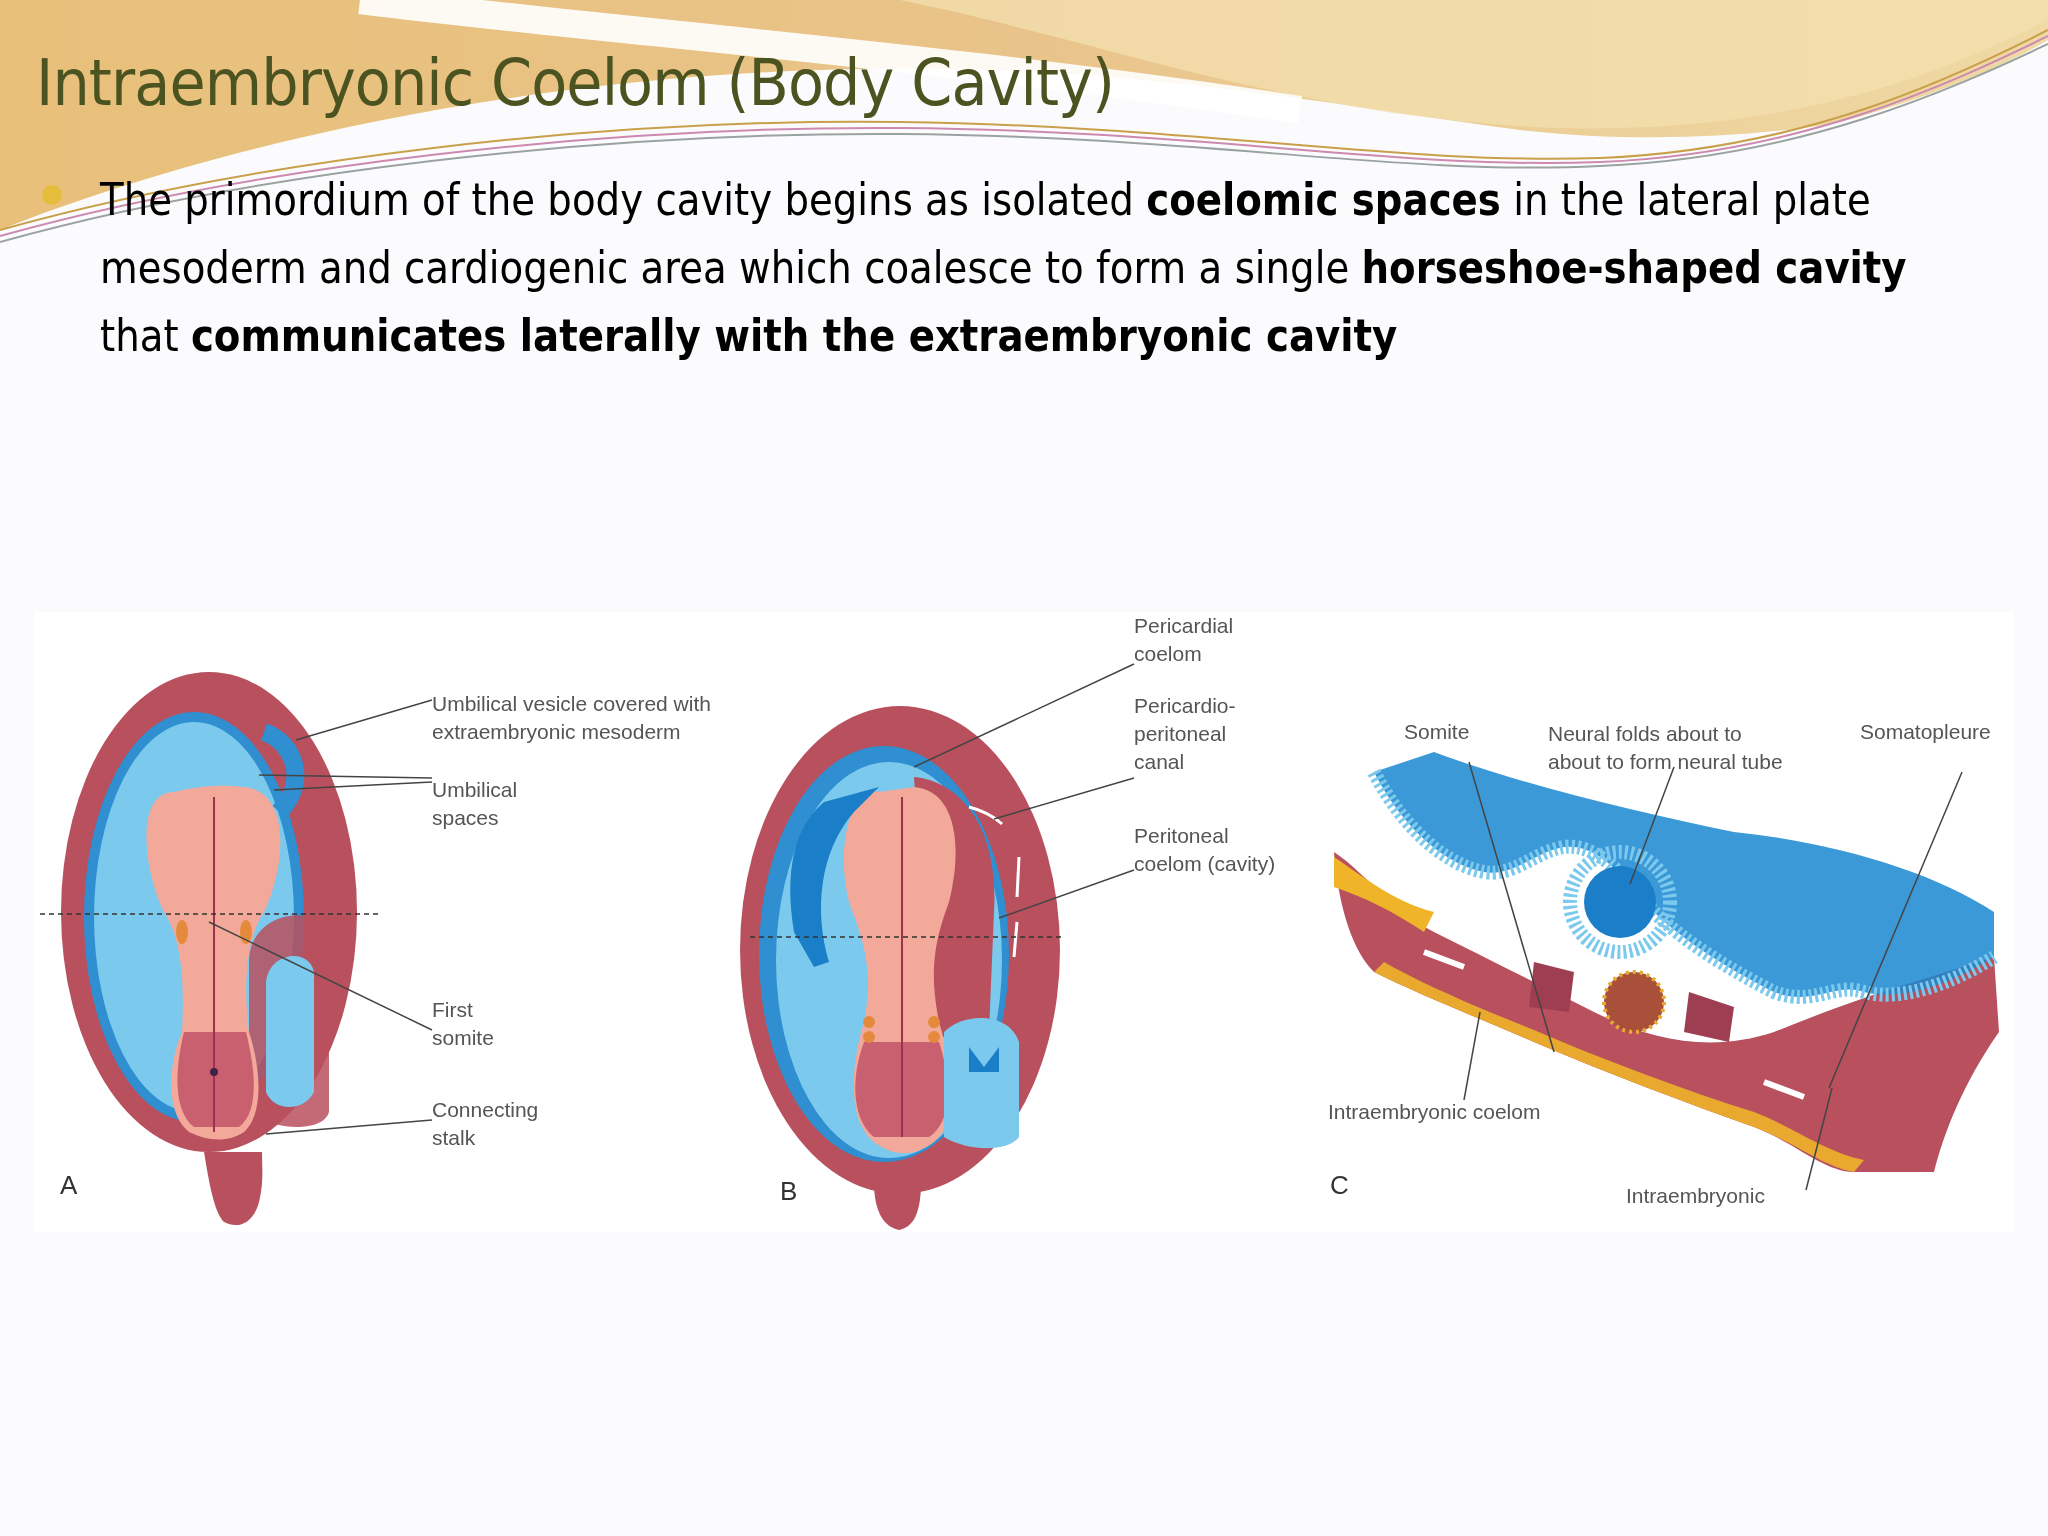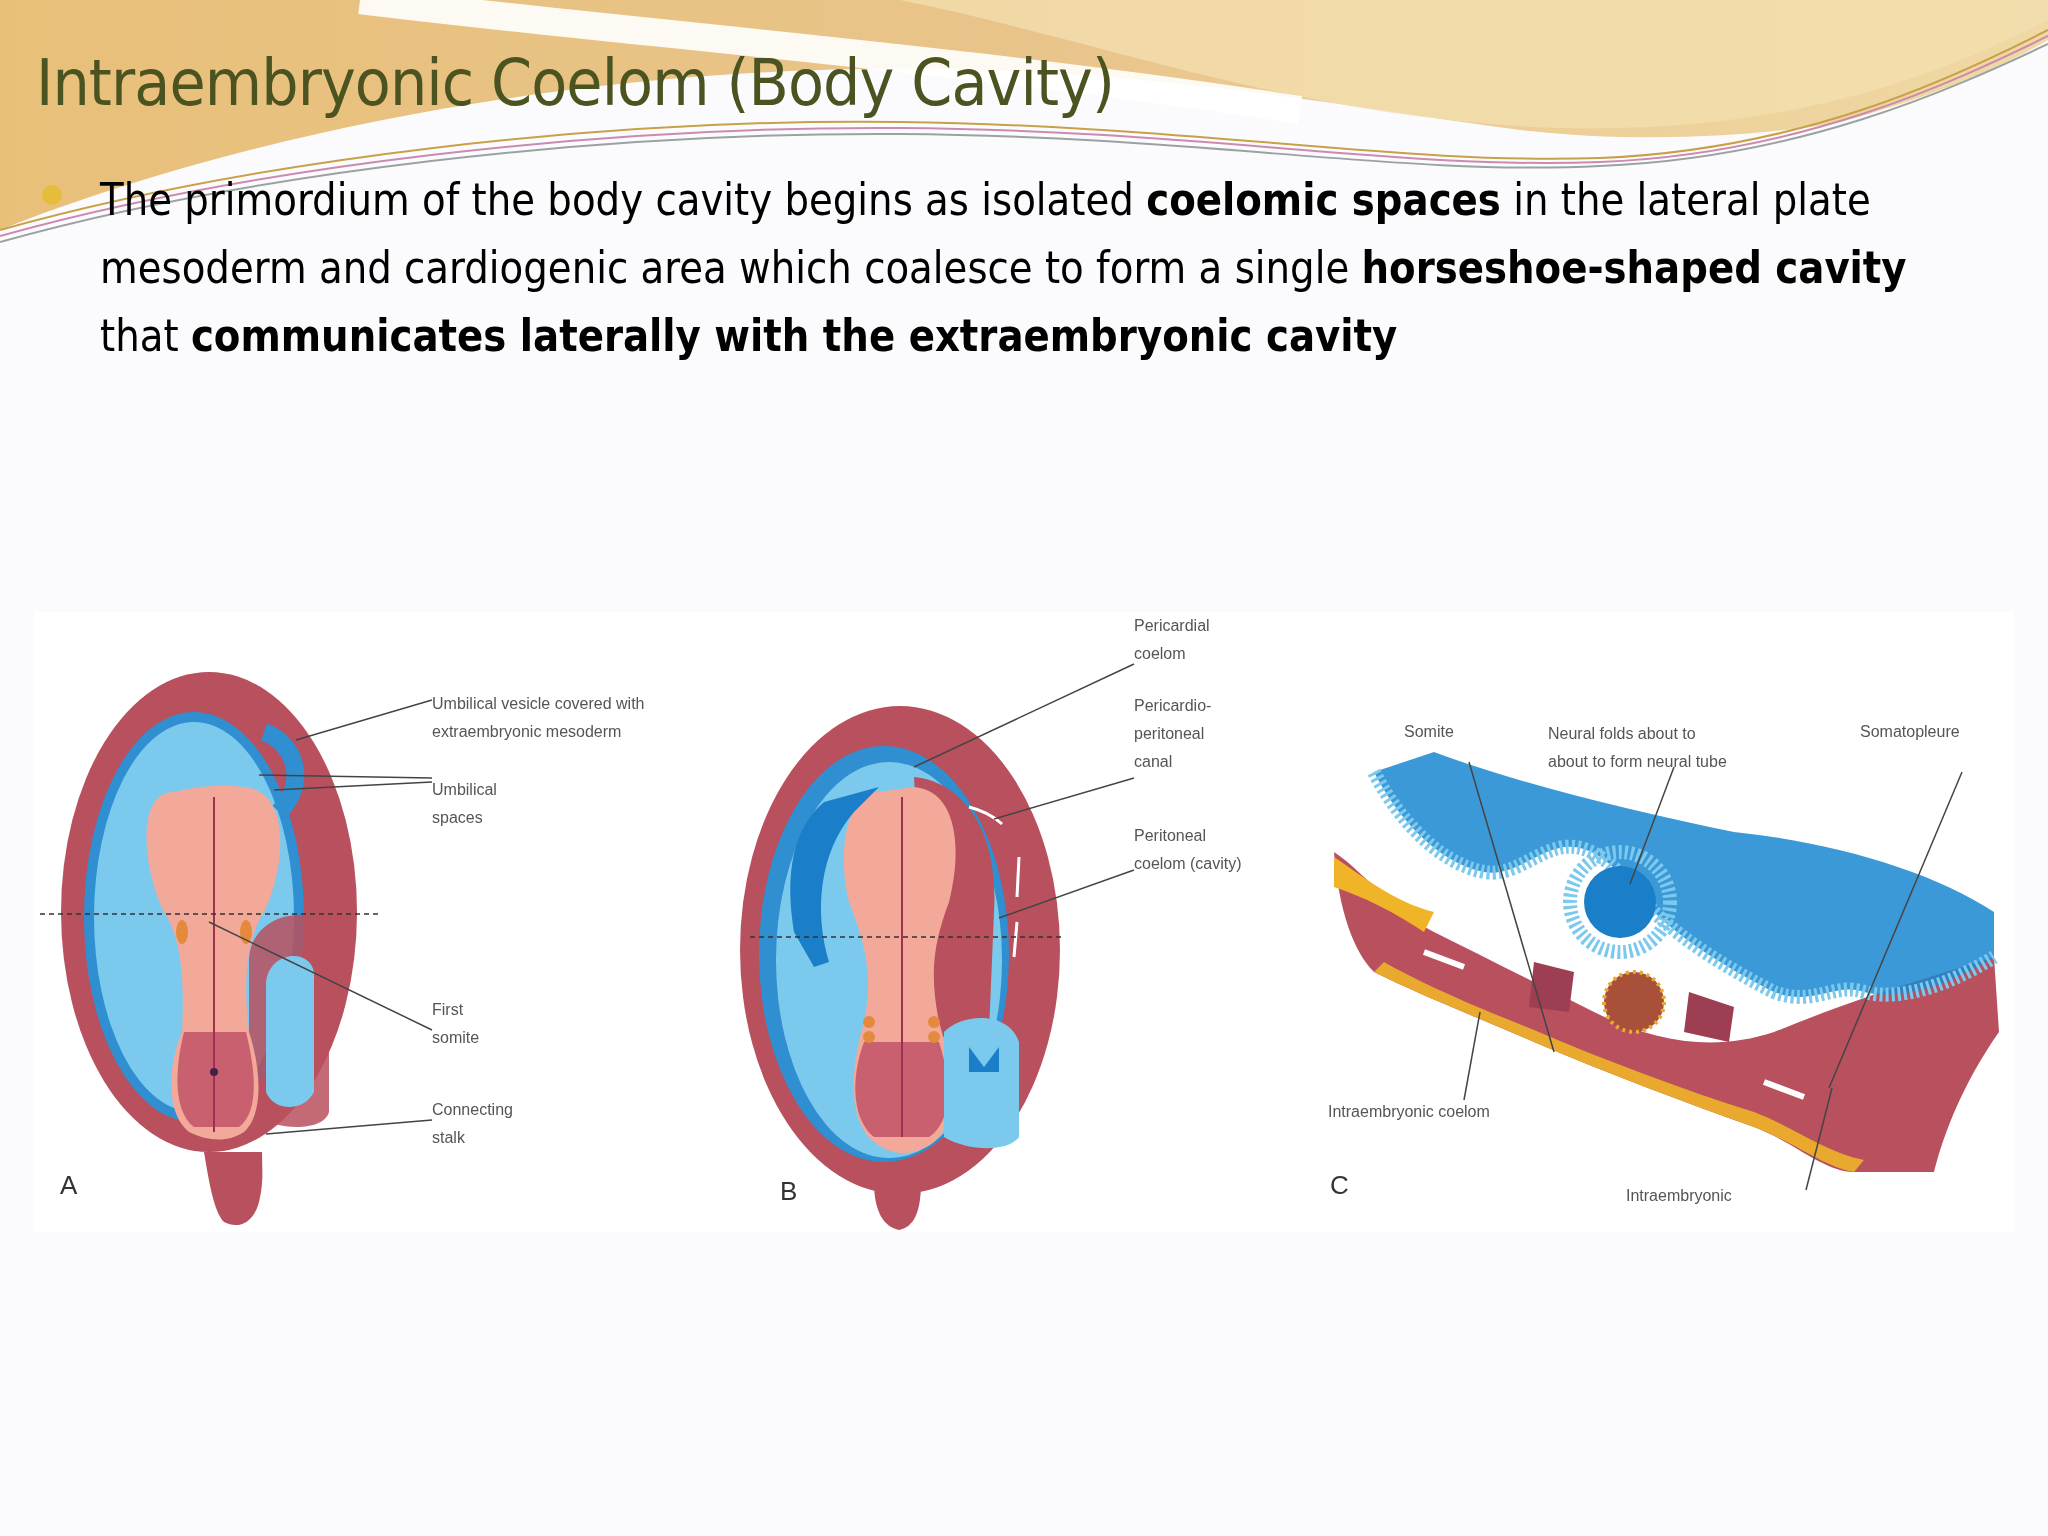--- a/index.html
+++ b/index.html
@@ -4,21 +4,21 @@
 <style>
   html, body { margin:0; padding:0; }
   body { width:2048px; height:1536px; position:relative; overflow:hidden; background:#fbfbfd; font-family:"Liberation Sans", sans-serif; }
   .bg-swoosh { position:absolute; left:0; top:0; width:2048px; height:260px; }
   .slide-title { position:absolute; left:36px; top:46px; font-family:"DejaVu Sans", sans-serif; font-size:64px; color:#4b5320; letter-spacing:-1px; white-space:nowrap; transform:scaleX(0.92); transform-origin:left top; }
   .bullet-dot { position:absolute; left:42px; top:185px; width:20px; height:20px; border-radius:50%; background:#e6bd3a; }
   .body-text { position:absolute; left:100px; top:166px; width:1900px; font-family:"DejaVu Sans", sans-serif; font-size:45px; line-height:68px; color:#000; transform:scaleX(0.86); transform-origin:left top; width:2200px; }
   .body-text b { font-weight:bold; }
   .figure { position:absolute; left:34px; top:612px; width:1980px; height:620px; background:#ffffff; }
   .fig-svg { position:absolute; left:0; top:0; }
-  .lbl { position:absolute; font-family:"Liberation Sans", sans-serif; font-size:16px; line-height:28px; color:#555; white-space:nowrap; }
+  .lbl { position:absolute; font-family:"Liberation Sans", sans-serif; font-size:21px; line-height:28px; color:#555; white-space:nowrap; }
   .panel-letter { position:absolute; font-family:"Liberation Sans", sans-serif; font-size:26px; color:#333; }
 </style>
 </head>
 <body>
 
 <svg class="bg-swoosh" viewBox="0 0 2048 260" width="2048" height="260">
   <defs>
     <linearGradient id="g1" x1="0" y1="0" x2="1" y2="0">
       <stop offset="0" stop-color="#e8c07a"></stop>
       <stop offset="0.5" stop-color="#e9c48a"></stop>

